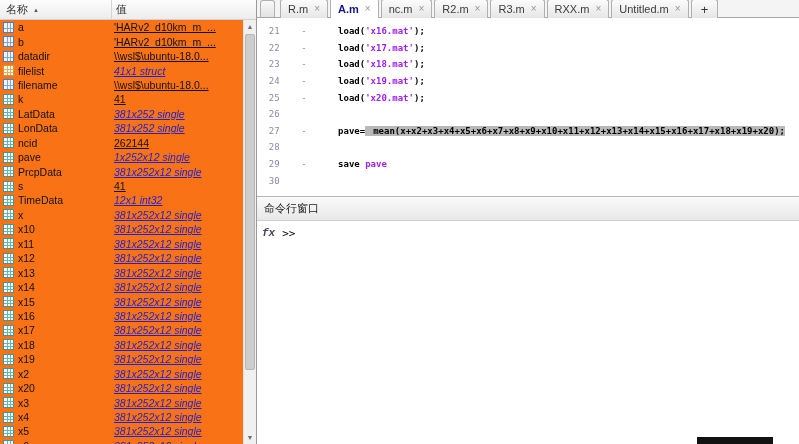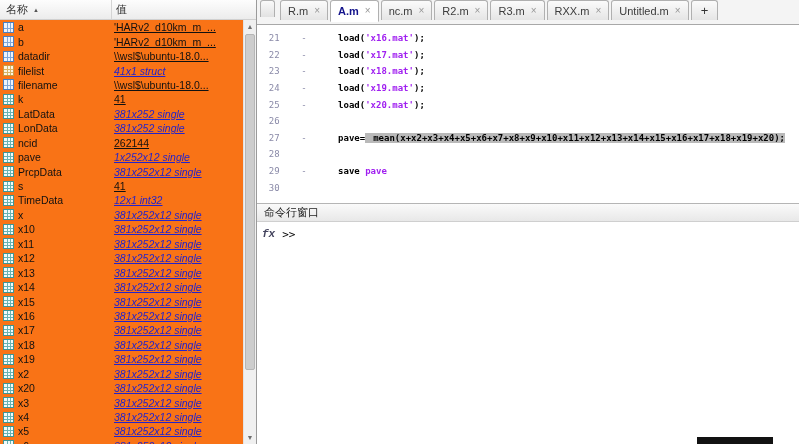--- a/index.html
+++ b/index.html
@@ -31,37 +31,37 @@
   .vvalue { flex:1; overflow:hidden; white-space:nowrap;text-decoration:underline; }
   .vvalue.dims { color:#2323cc; font-style:italic; }
 
   .ws-scrollbar { position:absolute; top:20px; right:0; width:13px; bottom:0; background:#f0f0f0; border-left:1px solid #e2e2e2; }
   .sb-arrow { height:13px; display:flex; align-items:center; justify-content:center; font-size:7px; color:#6e6e6e; }
   .sb-arrow.down { position:absolute; bottom:0; left:0; right:0; }
   .sb-thumb { position:absolute; top:14px; left:1px; right:1px; height:336px; background:#cdcdcd; border:1px solid #b6b6b6; border-radius:2px; }
 
   
   .editor-pane { flex:1; display:flex; flex-direction:column; background:#fff; min-width:0; }
-  .tabbar { height:25px; flex:none; background:#f4f4f4; display:flex; align-items:flex-start; padding-left:3px; border-bottom:1px solid #a8a8a8; }
+  .tabbar { height:18px; flex:none; background:#f4f4f4; display:flex; align-items:center; padding-left:3px; border-bottom:1px solid #a8a8a8; }
   .tab-stub { width:15px; height:17px; flex:none; background:linear-gradient(#fafafa,#e2e2e2); border:1px solid #b0b0b0; border-bottom:none; border-radius:3px 3px 0 0; margin-right:5px; }
   .tab { height:20px; display:flex; align-items:center; gap:6px; padding:0 7px; border:1px solid #b0b0b0; border-bottom:none; border-radius:3px 3px 0 0;
          background:linear-gradient(#fbfbfb,#e5e5e5); font-size:11px; color:#3c3c3c; margin-right:2px; flex:none; }
   .tab.active { background:#fff; color:#14148c; font-weight:bold; height:22px; margin-bottom:-1px; border-bottom:1px solid #fff; }
   .tab-close { font-size:10px; color:#979797; font-weight:normal; line-height:1; }
   .tab.new-tab { padding:0 9px; color:#333; font-size:13px; }
 
   .editor { height:178px; flex:none; position:relative; overflow:hidden; font-family:"DejaVu Sans Mono",monospace; font-size:9px; padding-top:5px; background:#fff; }
   .code-line { height:16.6px; display:flex; align-items:center; }
   .lnum { width:40px; text-align:center; color:#8a8aa8; flex:none; white-space:pre; }
   .ldash { width:14px; text-align:center; color:#8a8aa8; flex:none; }
   .lcode { white-space:pre; color:#000;font-weight:bold; }
   .seg.string { color:#a020f0; }
   .seg.sel { background:#b9b9b9;padding-left:8px; }
 
-  .cmd-header { height:19px; flex:none; background:linear-gradient(#fafafa,#e8e8e8); border-top:1px solid #b5b5b5; border-bottom:1px solid #cfcfcf;
+  .cmd-header { height:25px; flex:none; background:linear-gradient(#fafafa,#e8e8e8); border-top:1px solid #b5b5b5; border-bottom:1px solid #cfcfcf;
                 font-size:11px; color:#222; display:flex; align-items:center; padding-left:7px;text-align:center; }
   .cmd-body { flex:1; background:#fff; padding:6px 0 0 5px; display:flex; align-items:flex-start; }
   .fx { font-family:Liberation Mono, monospace; font-style:italic; font-weight:bold; font-size:11px; color:#44445e; }
   .prompt { font-family:"DejaVu Sans Mono",monospace; font-size:11px; color:#000; margin-left:7px; }
 
   .artifact { position:absolute; left:697px; top:437px; width:76px; height:7px; background:#121212; z-index:9; }
 </style>
 </head>
 <body>
 

